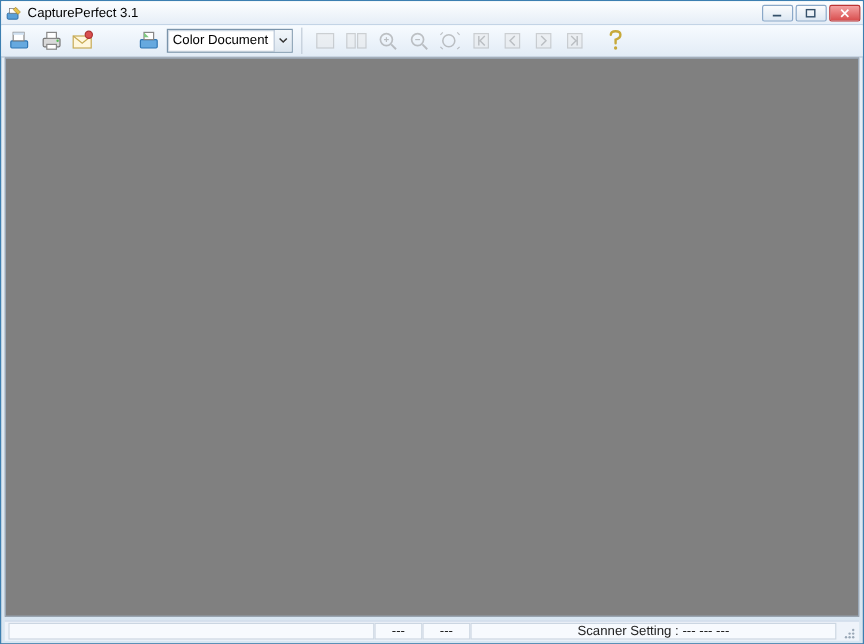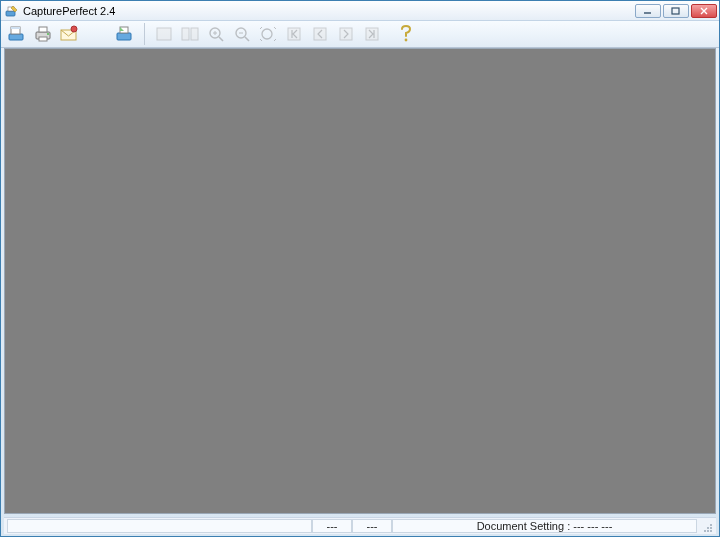--- a/index.html
+++ b/index.html
@@ -40,21 +40,21 @@
 <div class="window">
 
   <div class="titlebar">
     <span class="app-icon">
       <svg width="14" height="14" viewBox="0 0 14 14">
         <rect x="1" y="7" width="9" height="5" rx="1" fill="#5aa0d8" stroke="#2a6ca6" stroke-width="0.8"></rect>
         <rect x="3" y="3" width="6" height="4" fill="#fff" stroke="#777" stroke-width="0.6"></rect>
         <path d="M8 2 L12 6 L10 8 L6 4 Z" fill="#e6c14a" stroke="#9a7a1a" stroke-width="0.5"></path>
       </svg>
     </span>
-    <span class="title">CapturePerfect 2.4</span>
+    <span class="title">CapturePerfect 3.1</span>
     <div class="winbtns">
       <div class="winbtn">
         <svg width="10" height="8">
             <line x1="1" y1="6" x2="8" y2="6" stroke="#34506a" stroke-width="1.4"></line>
           </svg>
       </div>
       <div class="winbtn">
         <svg width="10" height="8">
             <rect x="1" y="1" width="7" height="6" fill="none" stroke="#34506a" stroke-width="1.2"></rect>
           </svg>
@@ -95,20 +95,30 @@
     <div class="tspace"></div>
 
     <div class="tbtn">
       <svg width="20" height="20" viewBox="0 0 20 20">
         <rect x="2" y="9" width="14" height="7" rx="1" fill="#66a9df" stroke="#2f76b3"></rect>
         <rect x="5" y="3" width="8" height="6" fill="#fff" stroke="#888"></rect>
         <path d="M5 3 L9 7 L5 7 Z" fill="#7fc97f"></path>
       </svg>
     </div>
 
+    <div class="combo-wrap">
+      <div class="combo">
+        <span>Color Document</span>
+        <span class="arrow">
+          <svg width="8" height="6">
+              <path d="M1 1 L4 4 L7 1" fill="none" stroke="#333" stroke-width="1.2"></path>
+            </svg>
+        </span>
+      </div>
+    </div>
 
     <div class="tsep"></div>
 
     <div class="tbtn disabled">
       <svg width="18" height="16">
           <rect x="2" y="2" width="14" height="12" fill="#e7e7e7" stroke="#999"></rect>
         </svg>
     </div>
     <div class="tbtn disabled">
       <svg width="18" height="16">
@@ -172,21 +182,21 @@
     </div>
   </div>
 
   <div class="workspace"></div>
 
   <div class="statusbar">
     <div class="status-cell status-flex" style="justify-content:flex-start; min-width:260px;"></div>
     <div class="status-cell" style="width:40px">---</div>
     <div class="status-cell" style="width:40px">---</div>
     <div class="status-cell status-flex" style="justify-content:center; min-width:270px;">
-      <span>Document Setting :</span>&nbsp;
+      <span>Scanner Setting :</span>&nbsp;
       <span>---  ---  ---</span>
     </div>
     <div class="status-grip">
       <svg width="12" height="12">
         <circle cx="10" cy="4" r="1" fill="#9aa8b7"></circle>
         <circle cx="7" cy="7" r="1" fill="#9aa8b7"></circle>
           <circle cx="10" cy="7" r="1" fill="#9aa8b7"></circle>
         <circle cx="4" cy="10" r="1" fill="#9aa8b7"></circle>
           <circle cx="7" cy="10" r="1" fill="#9aa8b7"></circle>
           <circle cx="10" cy="10" r="1" fill="#9aa8b7"></circle>

